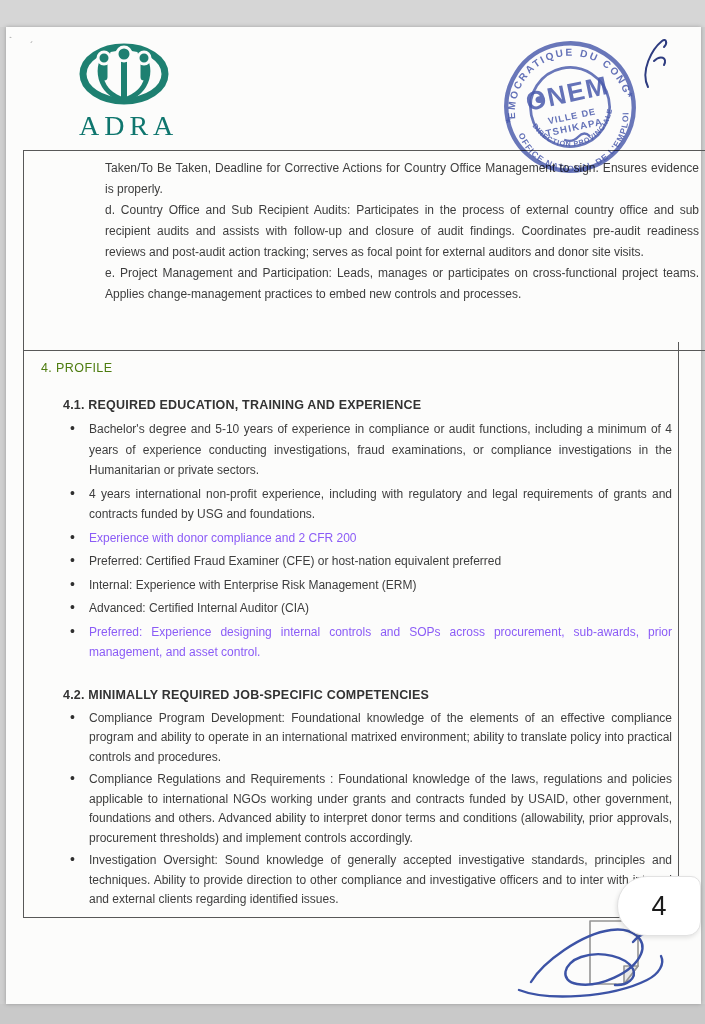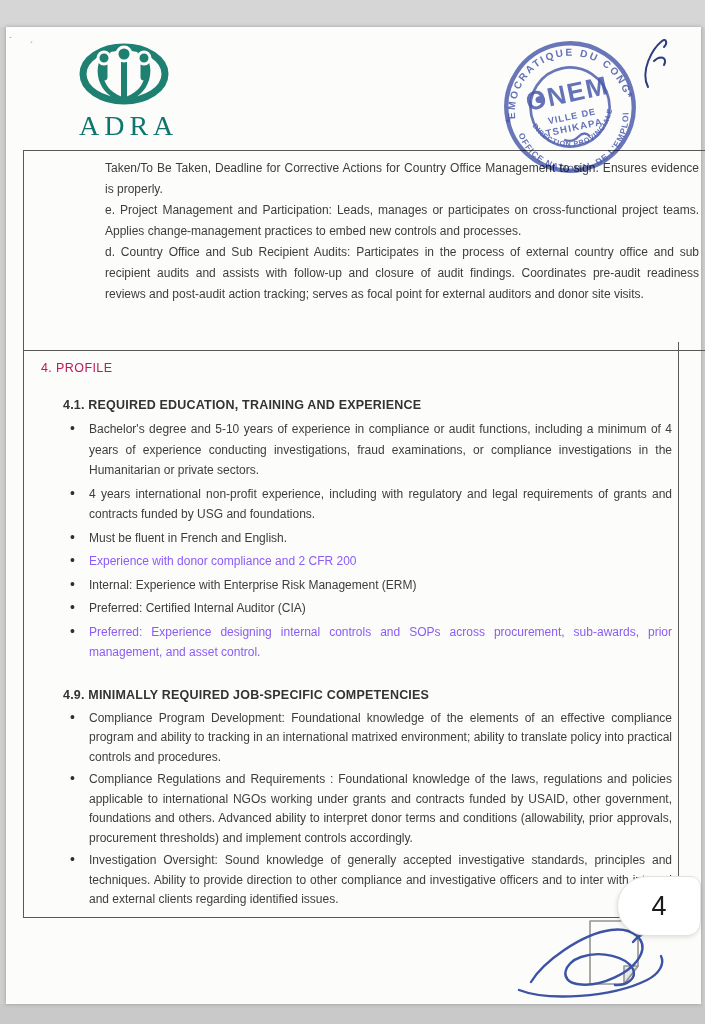--- a/index.html
+++ b/index.html
@@ -28,21 +28,21 @@
 
   .pen-mark { position:absolute; left:612px; top:8px; width:56px; height:64px; z-index:7; }
 
   
   .box1 { position:absolute; left:17px; top:123px; width:691px; height:201px;
           border:1px solid #585858; padding:7px 14px 0 81px; }
   .box1 p { font-size:12px; line-height:21px; color:#3d3d3d; text-align:justify; }
 
   .box2 { position:absolute; left:17px; top:315px; width:656px; height:576px;
           border:1px solid #585858; border-top:none; }
-  .h-profile  { margin:19px 0 0 17px; font-size:12.5px; font-weight:400; color:#be185d; letter-spacing:.4px; }
+  .h-profile  { margin:19px 0 0 17px; font-size:12.5px; font-weight:400; color:#4d7c0f; letter-spacing:.4px; }
   .h-sub      { font-size:12.5px; font-weight:700; color:#333; letter-spacing:.2px; }
   .h-41 { margin:23px 0 0 39px; }
   .h-42 { margin:25px 0 0 39px; }
   .blist { list-style:none; margin:7px 0 0 44px; width:604px; }
   .blist li { position:relative; padding-left:21px; margin-bottom:3px;
               font-size:12px; line-height:20.5px; color:#3d3d3d; text-align:justify; }
   .blist li::before { content:"\2022"; position:absolute; left:2px; top:-1px; font-size:14px; color:#2f2f2f; }
   .blist2 li { line-height:19.5px; }
   .blist li.bld { font-weight:400; color:#8b5cf6; }
 
@@ -116,41 +116,41 @@
 
     <svg class="pen-mark" viewBox="0 0 56 64">
       <g fill="none" stroke="#2e3c80" stroke-width="2" stroke-linecap="round">
         <path d="M30,52 C22,36 34,14 44,6 C48,3 50,8 46,12"></path>
         <path d="M36,26 C42,20 50,22 46,30"></path>
       </g>
     </svg>
 
     <div class="box1">
       <p>Taken/To Be Taken, Deadline for Corrective Actions for Country Office Management to sign. Ensures evidence is properly.</p>
+      <p>d. Country Office and Sub Recipient Audits: Participates in the process of external country office and sub recipient audits and assists with follow-up and closure of audit findings. Coordinates pre-audit readiness reviews and post-audit action tracking; serves as focal point for external auditors and donor site visits.</p>
       <p>e. Project Management and Participation: Leads, manages or participates on cross-functional project teams. Applies change-management practices to embed new controls and processes.</p>
-      <p>d. Country Office and Sub Recipient Audits: Participates in the process of external country office and sub recipient audits and assists with follow-up and closure of audit findings. Coordinates pre-audit readiness reviews and post-audit action tracking; serves as focal point for external auditors and donor site visits.</p>
     </div>
 
     <div class="box2">
       <h3 class="h-profile">4. PROFILE</h3>
 
       <h4 class="h-sub h-41">4.1. REQUIRED EDUCATION, TRAINING AND EXPERIENCE</h4>
       <ul class="blist">
         <li>Bachelor's degree and 5-10 years of experience in compliance or audit functions, including a minimum of 4 years of experience conducting investigations, fraud examinations, or compliance investigations in the Humanitarian or private sectors.</li>
         <li>4 years international non-profit experience, including with regulatory and legal requirements of grants and contracts funded by USG and foundations.</li>
-        <li>Must be fluent in French and English.</li>
         <li class="bld">Experience with donor compliance and 2 CFR 200</li>
+        <li>Preferred: Certified Fraud Examiner (CFE) or host-nation equivalent preferred</li>
         <li>Internal: Experience with Enterprise Risk Management (ERM)</li>
-        <li>Preferred: Certified Internal Auditor (CIA)</li>
+        <li>Advanced: Certified Internal Auditor (CIA)</li>
         <li class="bld">Preferred: Experience designing internal controls and SOPs across procurement, sub-awards, prior management, and asset control.</li>
       </ul>
 
-      <h4 class="h-sub h-42">4.9. MINIMALLY REQUIRED JOB-SPECIFIC COMPETENCIES</h4>
+      <h4 class="h-sub h-42">4.2. MINIMALLY REQUIRED JOB-SPECIFIC COMPETENCIES</h4>
       <ul class="blist blist2">
-        <li>Compliance Program Development: Foundational knowledge of the elements of an effective compliance program and ability to tracking in an international matrixed environment; ability to translate policy into practical controls and procedures.</li>
+        <li>Compliance Program Development: Foundational knowledge of the elements of an effective compliance program and ability to operate in an international matrixed environment; ability to translate policy into practical controls and procedures.</li>
         <li>Compliance Regulations and Requirements : Foundational knowledge of the laws, regulations and policies applicable to international NGOs working under grants and contracts funded by USAID, other government, foundations and others. Advanced ability to interpret donor terms and conditions (allowability, prior approvals, procurement thresholds) and implement controls accordingly.</li>
         <li>Investigation Oversight: Sound knowledge of generally accepted investigative standards, principles and techniques. Ability to provide direction to other compliance and investigative officers and to inter with internal and external clients regarding identified issues.</li>
       </ul>
     </div>
 
     <svg class="corner-icon" width="58" height="72" viewBox="0 0 58 72">
       <g fill="#fcfcfb" stroke="#949494" stroke-width="1.6" stroke-linejoin="round">
         <path d="M4,3 H52 V48 L38,66 H4 Z"></path>
         <path d="M52,48 L38,48 L38,66 Z" fill="#e8e8e8"></path>
       </g>

